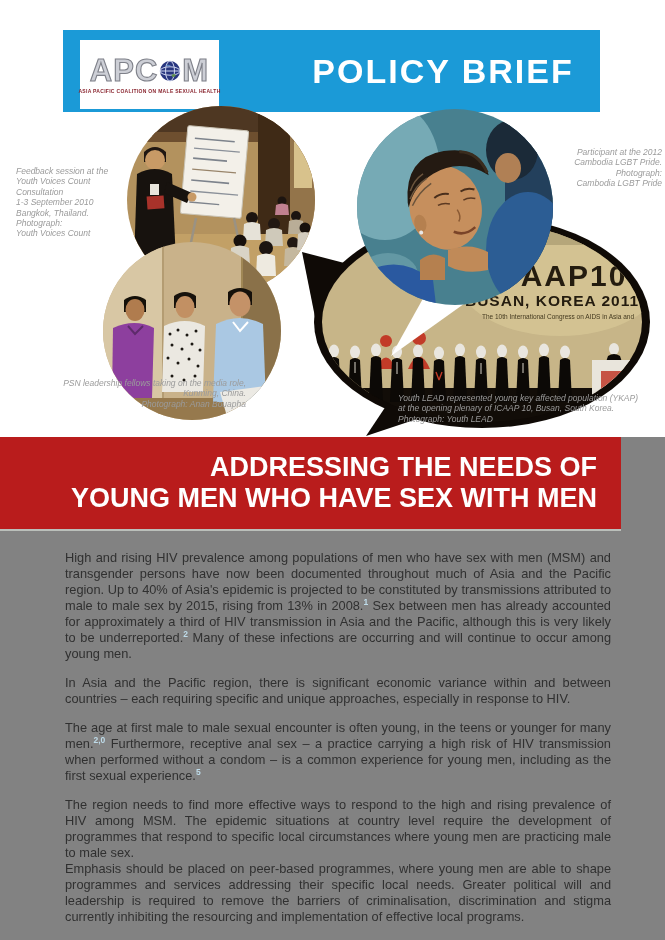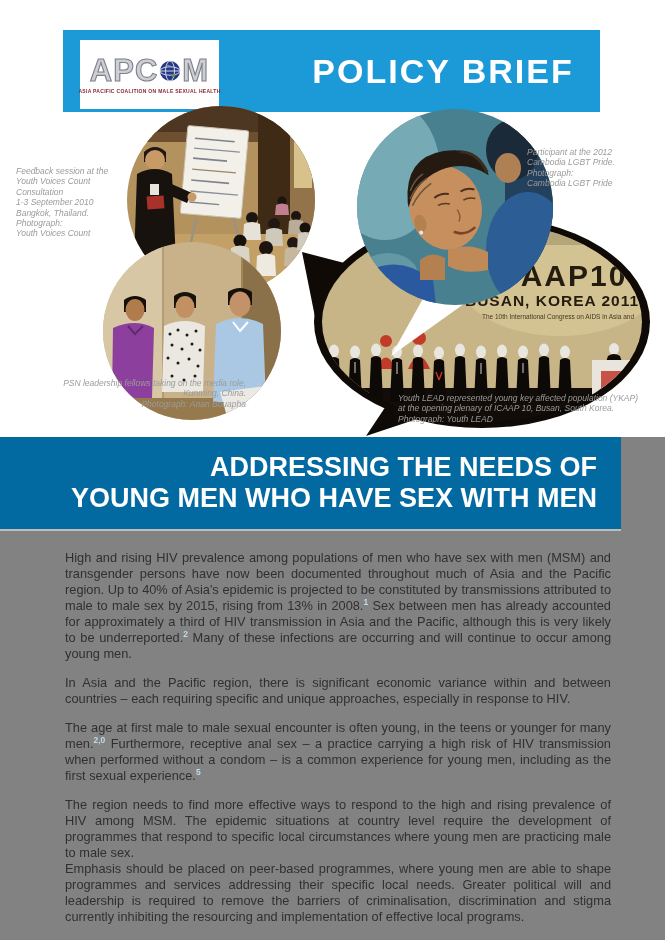--- a/index.html
+++ b/index.html
@@ -32,28 +32,28 @@
   }
 
   
   .collage { position:absolute; left:0; top:100px; width:665px; height:337px; }
   .collage-svg { position:absolute; left:0; top:0; }
   .photo-caption {
     position:absolute; font-style:italic; color:#9b9b9b;
     font-size:8.5px; line-height:10.4px; z-index:5;
   }
   .cap-workshop  { left:16px;  top:66px;  width:112px; text-align:left; }
-  .cap-pride     { left:527px; top:47px;  width:135px; text-align:left; }
+  .cap-pride     { left:527px; top:47px;  width:135px; text-align:right; }
   .cap-psn       { left:28px;  top:278px; width:218px; text-align:right; }
   .cap-youthlead { left:398px; top:293px; width:262px; text-align:left; }
 
   
   .content-panel { position:absolute; left:0; top:437px; width:665px; height:503px; background:#828282; }
   .title-banner {
-    position:absolute; left:0; top:437px; width:621px; height:92px; background:#0369a1;
+    position:absolute; left:0; top:437px; width:621px; height:92px; background:#b91c1c;
     color:#ffffff; font-weight:bold; font-size:27px; line-height:31px;
     text-align:right; padding:15px 24px 0 10px; white-space:nowrap; z-index:2;
     box-shadow:0 2px 0 rgba(233,243,233,.55);
   }
   .body-text {
     position:absolute; left:65px; top:550px; width:546px; z-index:3;
     color:#303030; font-size:12.8px; line-height:16px; text-align:justify;
   }
   .body-text p { margin:0 0 13px 0; }
   .body-text sup {

